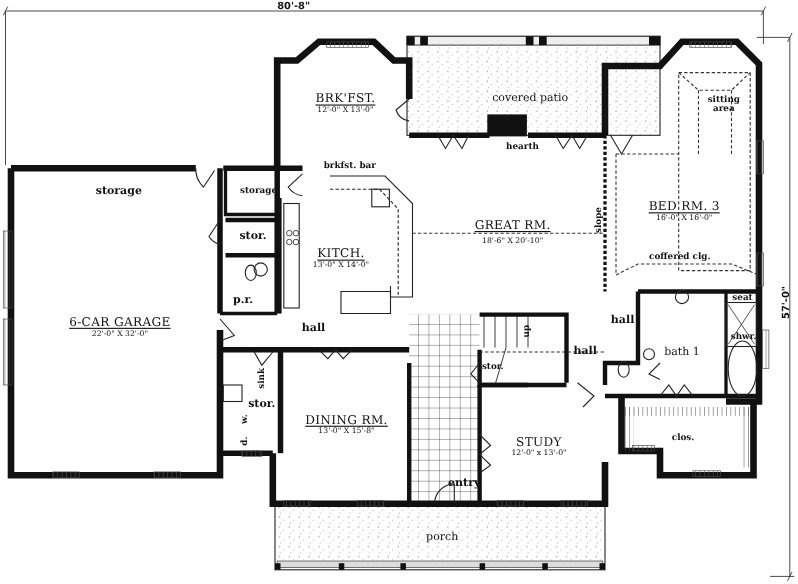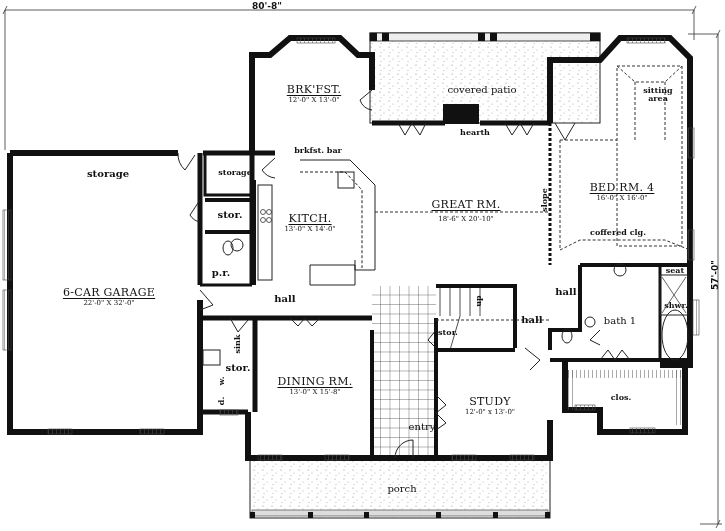--- a/index.html
+++ b/index.html
@@ -195,42 +195,42 @@
 <div class="dimtxt" style="left:252px;top:1px;">80'-8"</div>
 <div class="dimtxt vert" style="left:700px;top:270px;">57'-0"</div>
 
 <div class="lbl" style="left:314px;top:84px;">
   <div class="room-name">BRK'FST.</div>
   <div class="room-dim">12'-0" X 13'-0"</div>
 </div>
 
 <div class="lbl tiny" style="left:318px;top:146px;">brkfst. bar</div>
 
-<div class="lbl" style="left:310px;top:213px;">
+<div class="lbl" style="left:310px;top:225px;">
   <div class="room-name">KITCH.</div>
   <div class="room-dim">13'-0" X 14'-0"</div>
 </div>
 
 <div class="lbl" style="left:466px;top:199px;">
   <div class="room-name">GREAT RM.</div>
   <div class="room-dim" style="margin-top:6px;">18'-6" X 20'-10"</div>
 </div>
 
 <div class="lbl tiny vert" style="left:532px;top:196px;">slope</div>
 
 <div class="lbl small" style="left:482px;top:85px;font-weight:normal;">covered patio</div>
 <div class="lbl tiny" style="left:461px;top:114px;">f.p.</div>
 <div class="lbl tiny" style="left:461px;top:128px;padding-left:28px;">hearth</div>
 
 <div class="lbl tiny" style="left:650px;top:86px;line-height:1.05;">
   <div style="width:40px;white-space:normal;margin-left:16px;">sitting area</div>
 </div>
 
 <div class="lbl" style="left:622px;top:182px;">
-  <div class="room-name">BED RM. 4</div>
+  <div class="room-name">BED RM. 3</div>
   <div class="room-dim">16'-0" X 16'-0"</div>
 </div>
 <div class="lbl tiny" style="left:618px;top:228px;">coffered clg.</div>
 
 <div class="lbl small" style="left:108px;top:169px;">storage</div>
 <div class="lbl tiny" style="left:235px;top:168px;">storage</div>
 <div class="lbl small" style="left:230px;top:210px;">stor.</div>
 <div class="lbl small" style="left:221px;top:268px;">p.r.</div>
 
 <div class="lbl" style="left:109px;top:287px;">
@@ -248,21 +248,21 @@
 <div class="lbl tiny vert" style="left:228px;top:340px;">sink</div>
 <div class="lbl small" style="left:238px;top:363px;">stor.</div>
 <div class="lbl tiny vert" style="left:217px;top:377px;">w.</div>
 <div class="lbl tiny vert" style="left:217px;top:397px;">d.</div>
 
 <div class="lbl" style="left:315px;top:376px;">
   <div class="room-name">DINING RM.</div>
   <div class="room-dim">13'-0" X 15'-8"</div>
 </div>
 
-<div class="lbl small" style="left:400px;top:422px;font-weight:normal;padding-left:44px;">entry</div>
+<div class="lbl small" style="left:400px;top:435px;font-weight:bold;padding-left:44px;">entry</div>
 
 <div class="lbl" style="left:490px;top:396px;">
   <div class="room-name" style="text-decoration:none;">STUDY</div>
   <div class="room-dim">12'-0" x 13'-0"</div>
 </div>
 
 <div class="lbl small" style="left:620px;top:316px;font-weight:normal;">bath 1</div>
 <div class="lbl tiny" style="left:675px;top:266px;">seat</div>
 <div class="lbl tiny" style="left:676px;top:301px;">shwr.</div>
 <div class="lbl tiny" style="left:621px;top:393px;">clos.</div>

